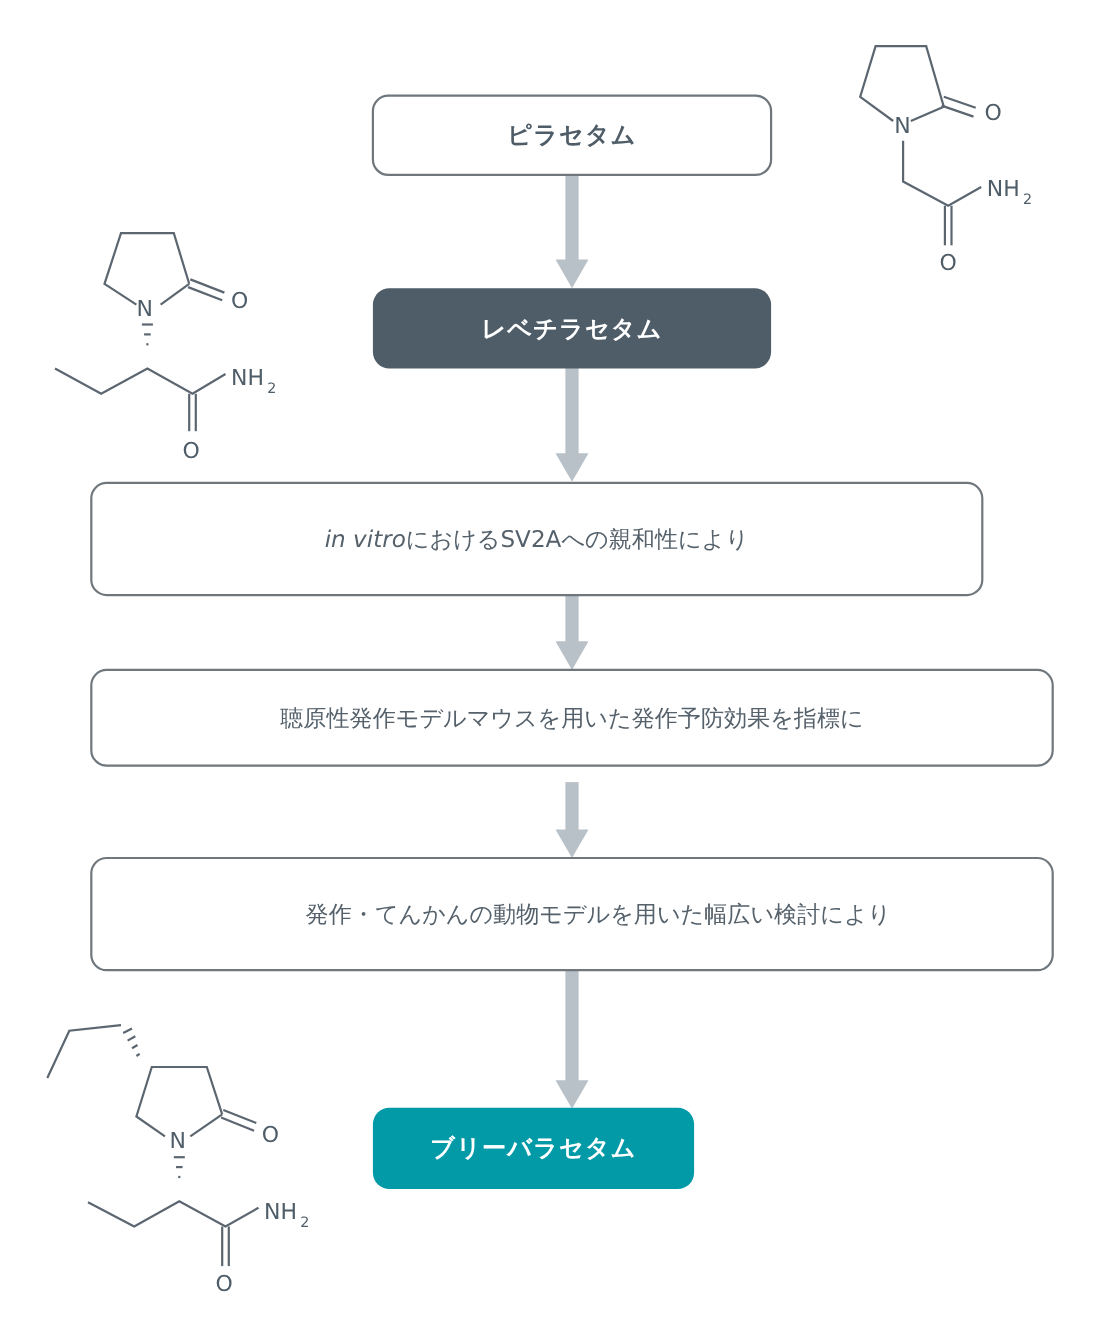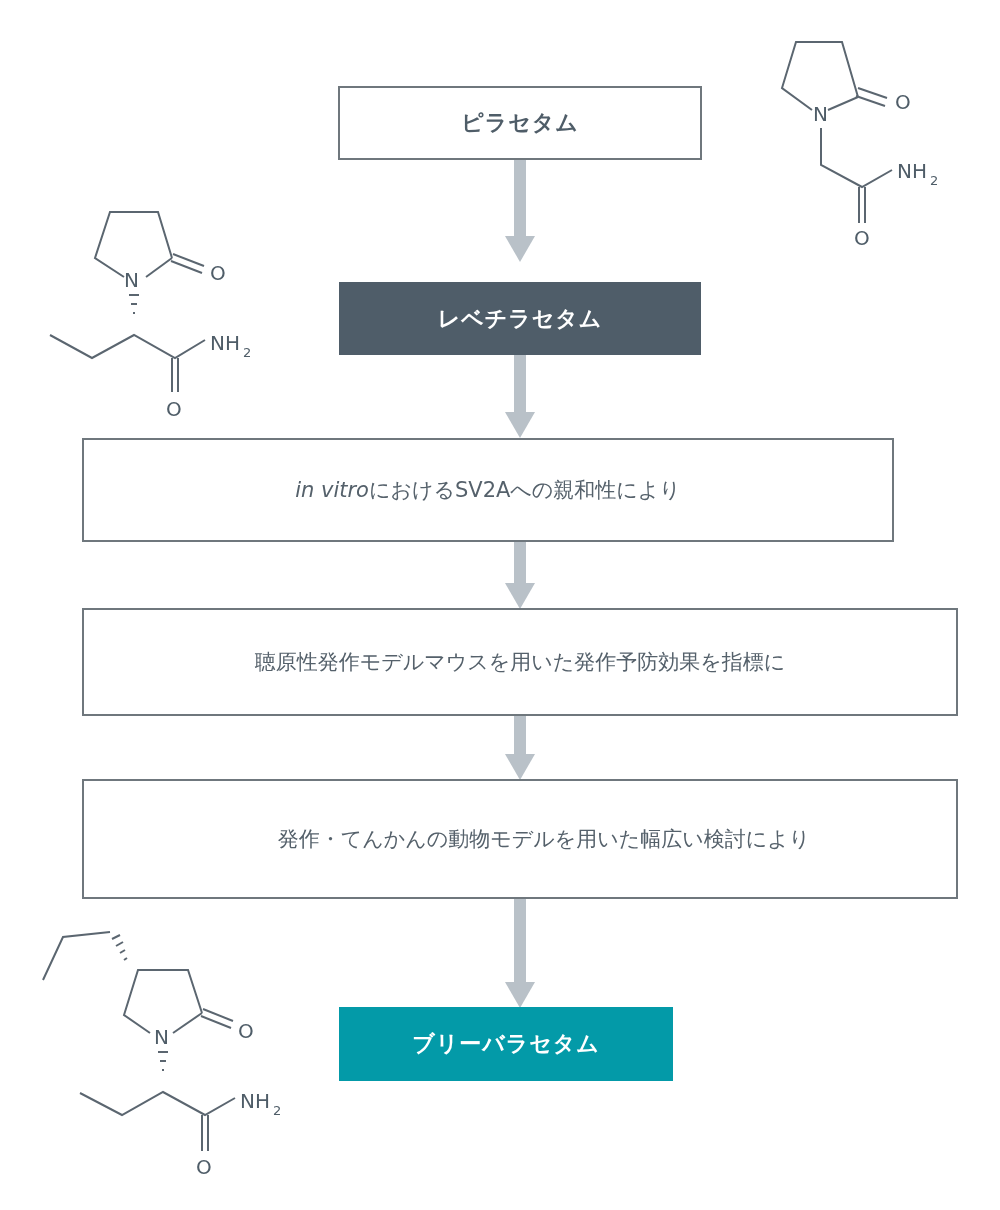--- a/index.html
+++ b/index.html
@@ -1,21 +1,21 @@
 <!DOCTYPE html>
 <html><head>
 <meta charset="utf-8">
 <style>
   html, body { margin: 0; padding: 0; background: #ffffff; }
   body { width: 1000px; height: 1210px; position: relative; overflow: hidden;
          font-family: "DejaVu Sans", "Liberation Sans", sans-serif; color: #4f5d68; }
   .box { position: absolute; box-sizing: border-box; display: flex; flex-direction: column;
-         align-items: center; justify-content: center; text-align: center; }
+         align-items: center; justify-content: center; text-align: center; border-radius: 15px; }
   .outline { background: #fff; border: 2px solid #6f777d; }
-  .dark { background: #4f5d69; color: #fff; margin-top: 20px; }
+  .dark { background: #4f5d69; color: #fff; }
   .teal { background: #039aa8; color: #fff; }
   .title { font-size: 22px; font-weight: bold; letter-spacing: 1px; }
   .line { font-size: 21px; line-height: 34px; color: #55616b; white-space: nowrap; }
   .line b { font-weight: bold; color: #4a5560; }
   .line i { font-style: italic; }
   .arrow { position: absolute; }
   svg.mol { position: absolute; overflow: visible; }
   svg.mol line, svg.mol polyline { stroke: #5b6670; stroke-width: 2; fill: none; }
   svg.mol text { fill: #4f5d68; font-family: "DejaVu Sans", sans-serif; font-size: 20px; }
   svg.mol text.sub { font-size: 13px; }
@@ -49,29 +49,29 @@
 </div>
 
 <div class="box dark" style="left:339px;top:262px;width:362px;height:73px;">
   <span class="title">レベチラセタム</span>
 </div>
 
 <div class="box outline" style="left:82px;top:438px;width:812px;height:104px;">
   <div class="line"><i>in vitro</i><span>におけるSV2Aへの親和性により</span></div>
 </div>
 
-<div class="box outline" style="left:82px;top:608px;width:876px;height:108px;">
+<div class="box outline" style="left:82px;top:608px;width:876px;height:89px;">
   <div class="line">聴原性発作モデルマウスを用いた発作予防効果を指標に</div>
 </div>
 
-<div class="box outline" style="left:82px;top:779px;width:876px;height:120px;padding-left:48px;">
+<div class="box outline" style="left:82px;top:779px;width:876px;height:104px;padding-left:48px;">
   <div class="line">発作・てんかんの動物モデルを用いた幅広い検討により</div>
 </div>
 
-<div class="box teal" style="left:339px;top:1007px;width:334px;height:74px;">
+<div class="box teal" style="left:339px;top:1007px;width:292px;height:74px;">
   <span class="title">ブリーバラセタム</span>
 </div>
 
 <svg class="mol" style="left:760px;top:20px" width="200" height="240">
   <polyline points="98,77 82,22 36,22 22,68 52,90"></polyline>
   <line x1="68" y1="90" x2="98" y2="77"></line>
   <line x1="98" y1="68" x2="127" y2="78"></line>
   <line x1="96" y1="76" x2="125" y2="86"></line>
   <text x="53" y="101">N</text>
   <text x="135" y="89">O</text>

